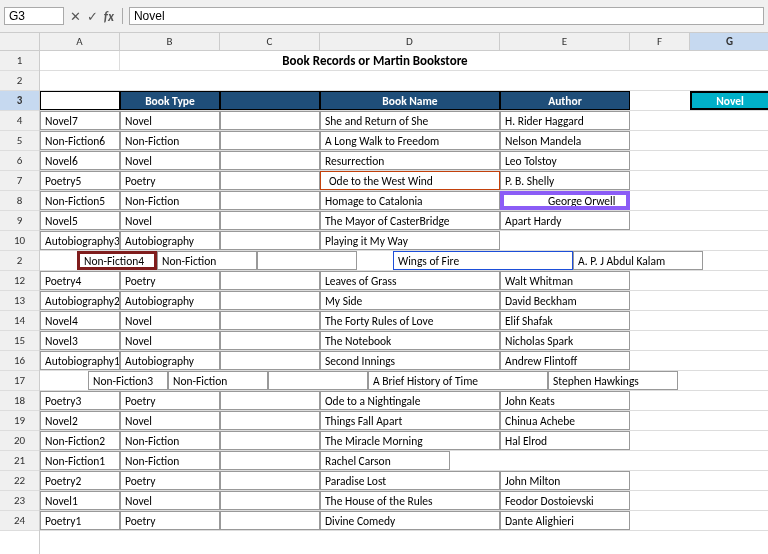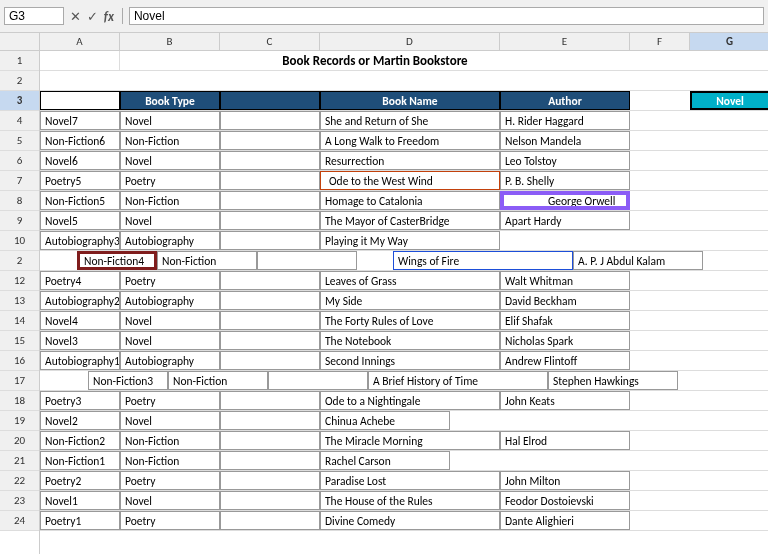--- a/index.html
+++ b/index.html
@@ -401,20 +401,21 @@
     <div class="cell col-c" style="border:1px solid #999;"></div>
     <div class="cell col-d" style="border:1px solid #999;">Ode to a Nightingale</div>
     <div class="cell col-e" style="border:1px solid #999;">John Keats</div>
     <div class="cell col-f" style="border:none;"></div>
     <div class="cell col-g" style="border:none;"></div>
   </div>
           <div class="grid-row table-row">
     <div class="cell col-a" style="border:1px solid #999;">Novel2</div>
     <div class="cell col-b" style="border:1px solid #999;">Novel</div>
     <div class="cell col-c" style="border:1px solid #999;"></div>
+    <div class="cell col-d" style="border:1px solid #999;">Things Fall Apart</div>
     <div class="cell col-e" style="border:1px solid #999;">Chinua Achebe</div>
     <div class="cell col-f" style="border:none;"></div>
     <div class="cell col-g" style="border:none;"></div>
   </div>
           <div class="grid-row table-row">
     <div class="cell col-a" style="border:1px solid #999;">Non-Fiction2</div>
     <div class="cell col-b" style="border:1px solid #999;">Non-Fiction</div>
     <div class="cell col-c" style="border:1px solid #999;"></div>
     <div class="cell col-d" style="border:1px solid #999;">The Miracle Morning</div>
     <div class="cell col-e" style="border:1px solid #999;">Hal Elrod</div>

